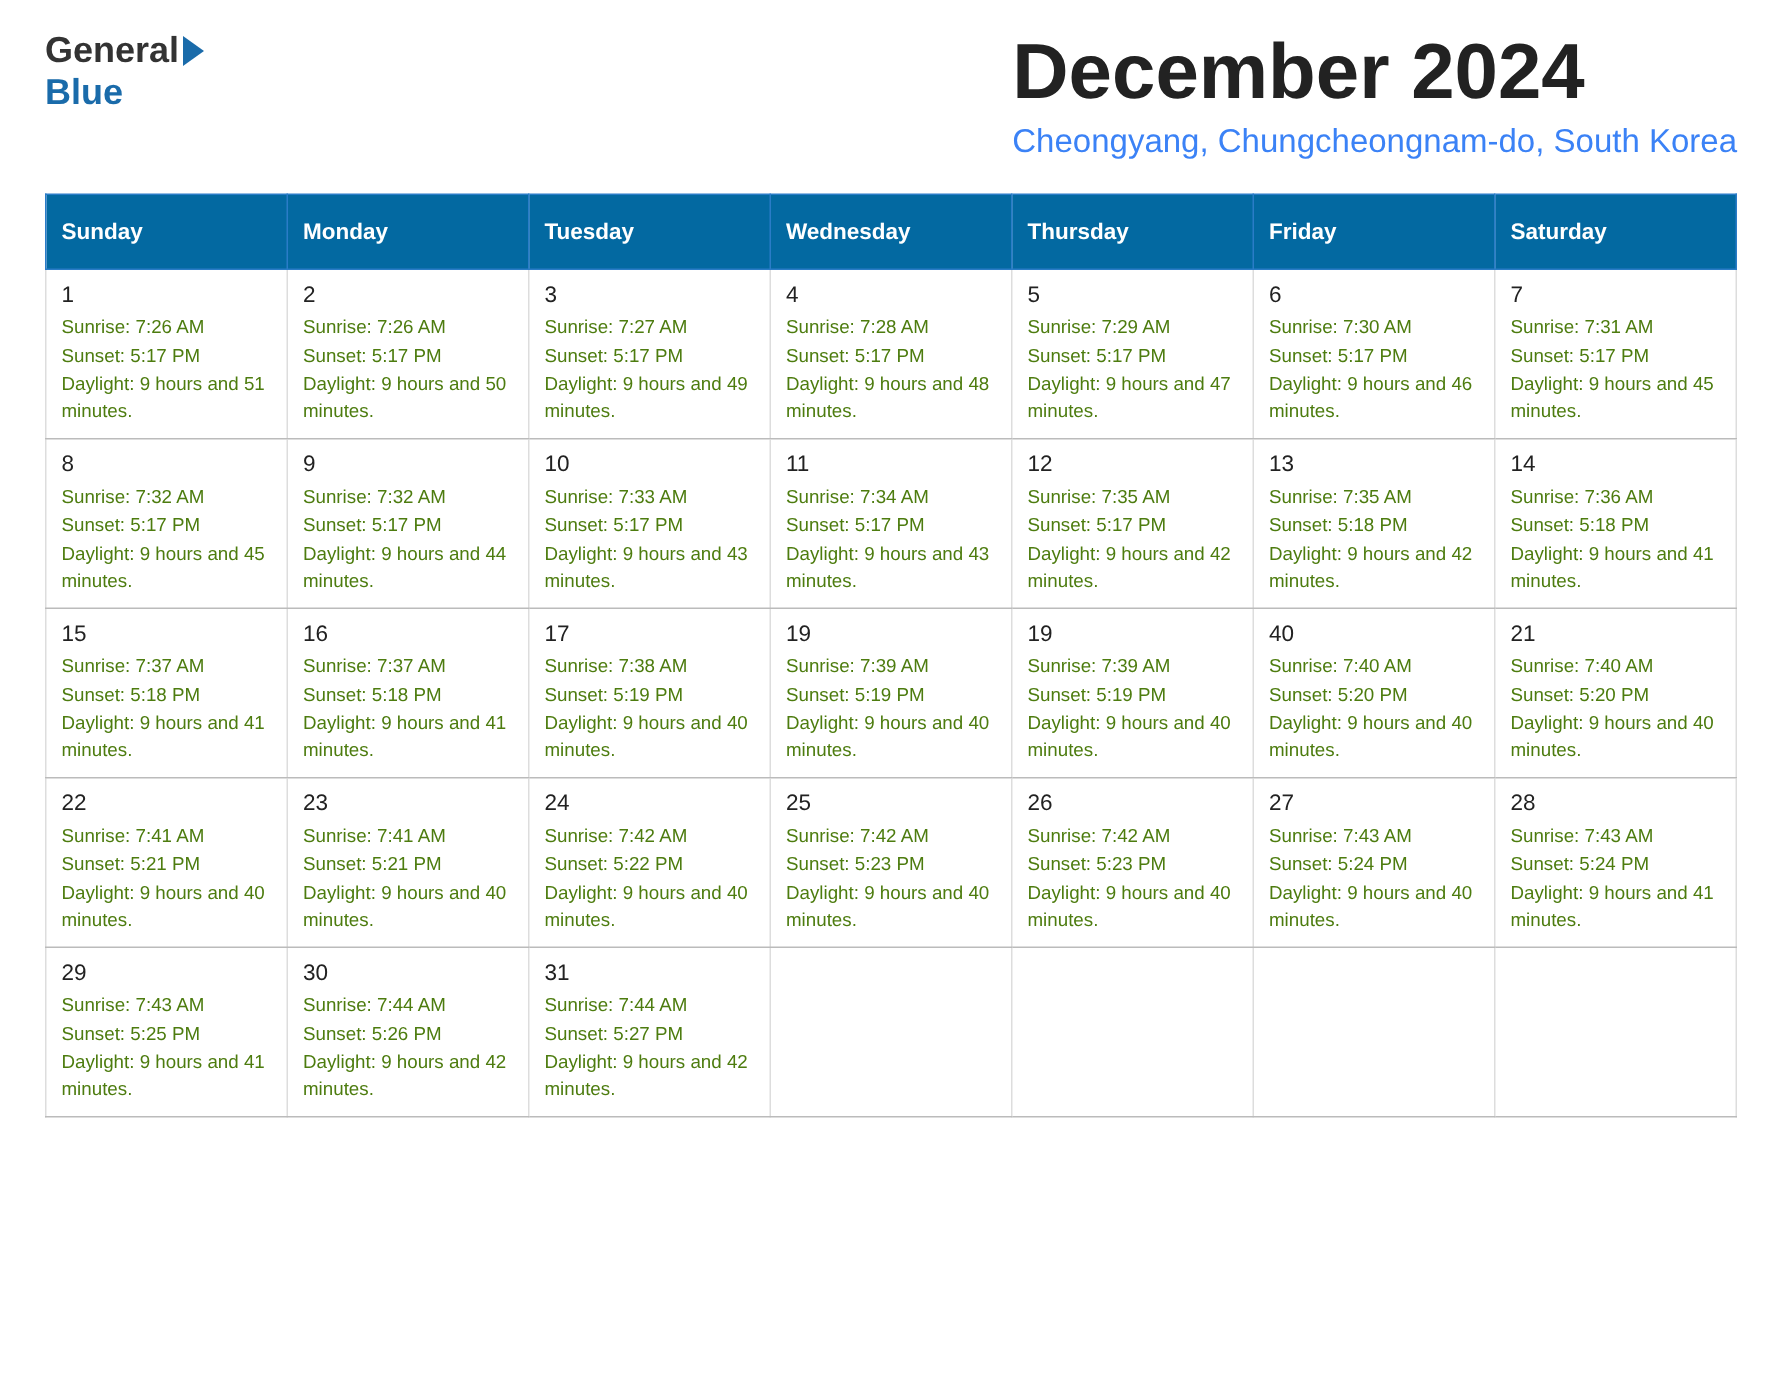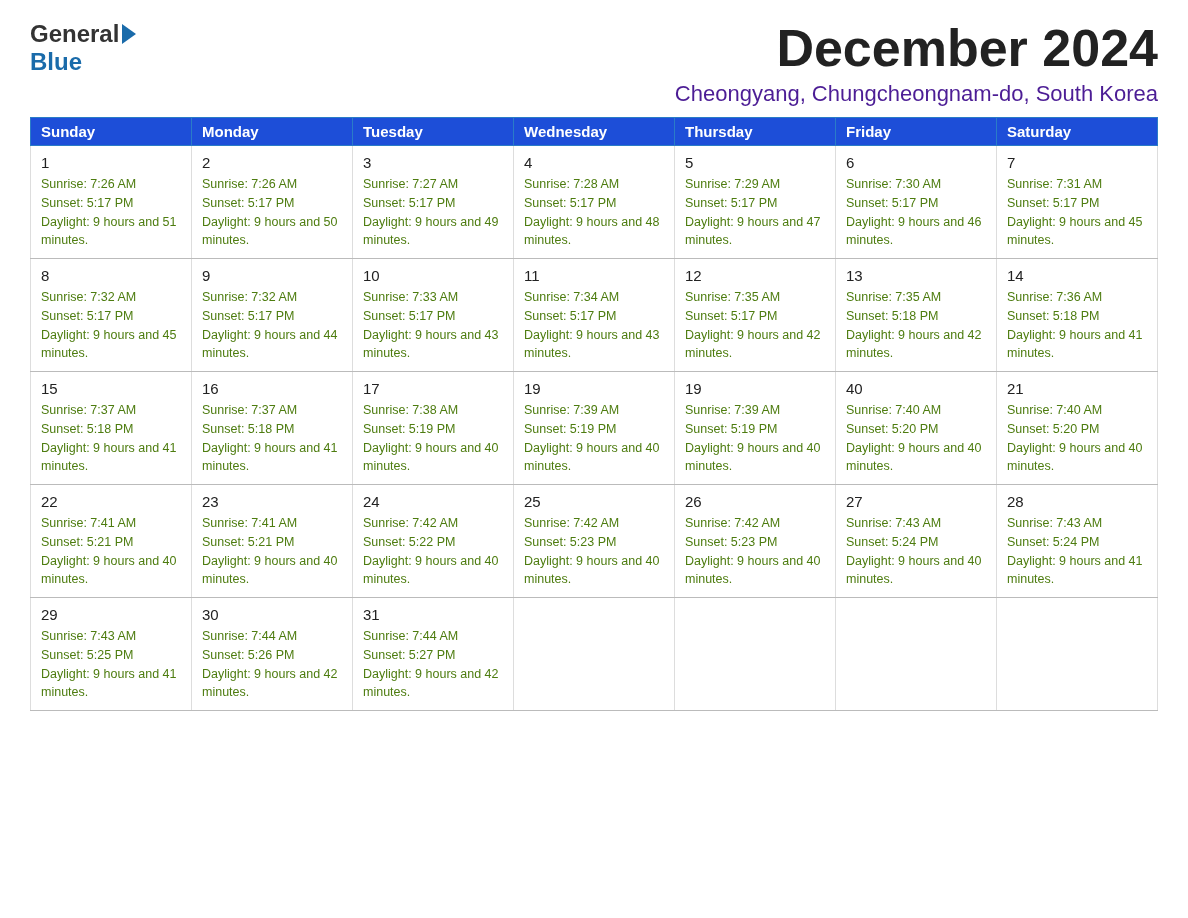--- a/index.html
+++ b/index.html
@@ -7,46 +7,45 @@
       font-family: Arial, sans-serif;
       background: #fff;
       width: 1188px;
       min-height: 918px;
       padding: 20px 30px;
     }
     .header-area {
       display: flex;
       justify-content: space-between;
       align-items: flex-start;
-      margin-bottom: 10px;
+      margin-bottom: 22px;
     }
     .month-title {
       font-size: 52px;
       font-weight: bold;
       color: #222;
-      text-align: right;
       line-height: 1.1;
     }
     .location-title {
       font-size: 22px;
-      color: #4c1d95;
+      color: #3b82f6;
       text-align: left;
       margin-top: 4px;
     }
     .calendar-table {
       width: 100%;
       border-collapse: collapse;
       margin-top: 10px;
     }
     .calendar-table th {
-      background-color: #1d4ed8;
+      background-color: #0369a1;
       color: #fff;
       font-size: 15px;
       font-weight: bold;
-      padding: 5px 10px;
+      padding: 16px 10px;
       text-align: left;
       border: 1px solid #2a7cc7;
     }
     .calendar-table td {
       vertical-align: top;
       padding: 8px 10px;
       font-size: 13px;
       color: #333;
       border: 1px solid #ddd;
       width: 14.28%;

